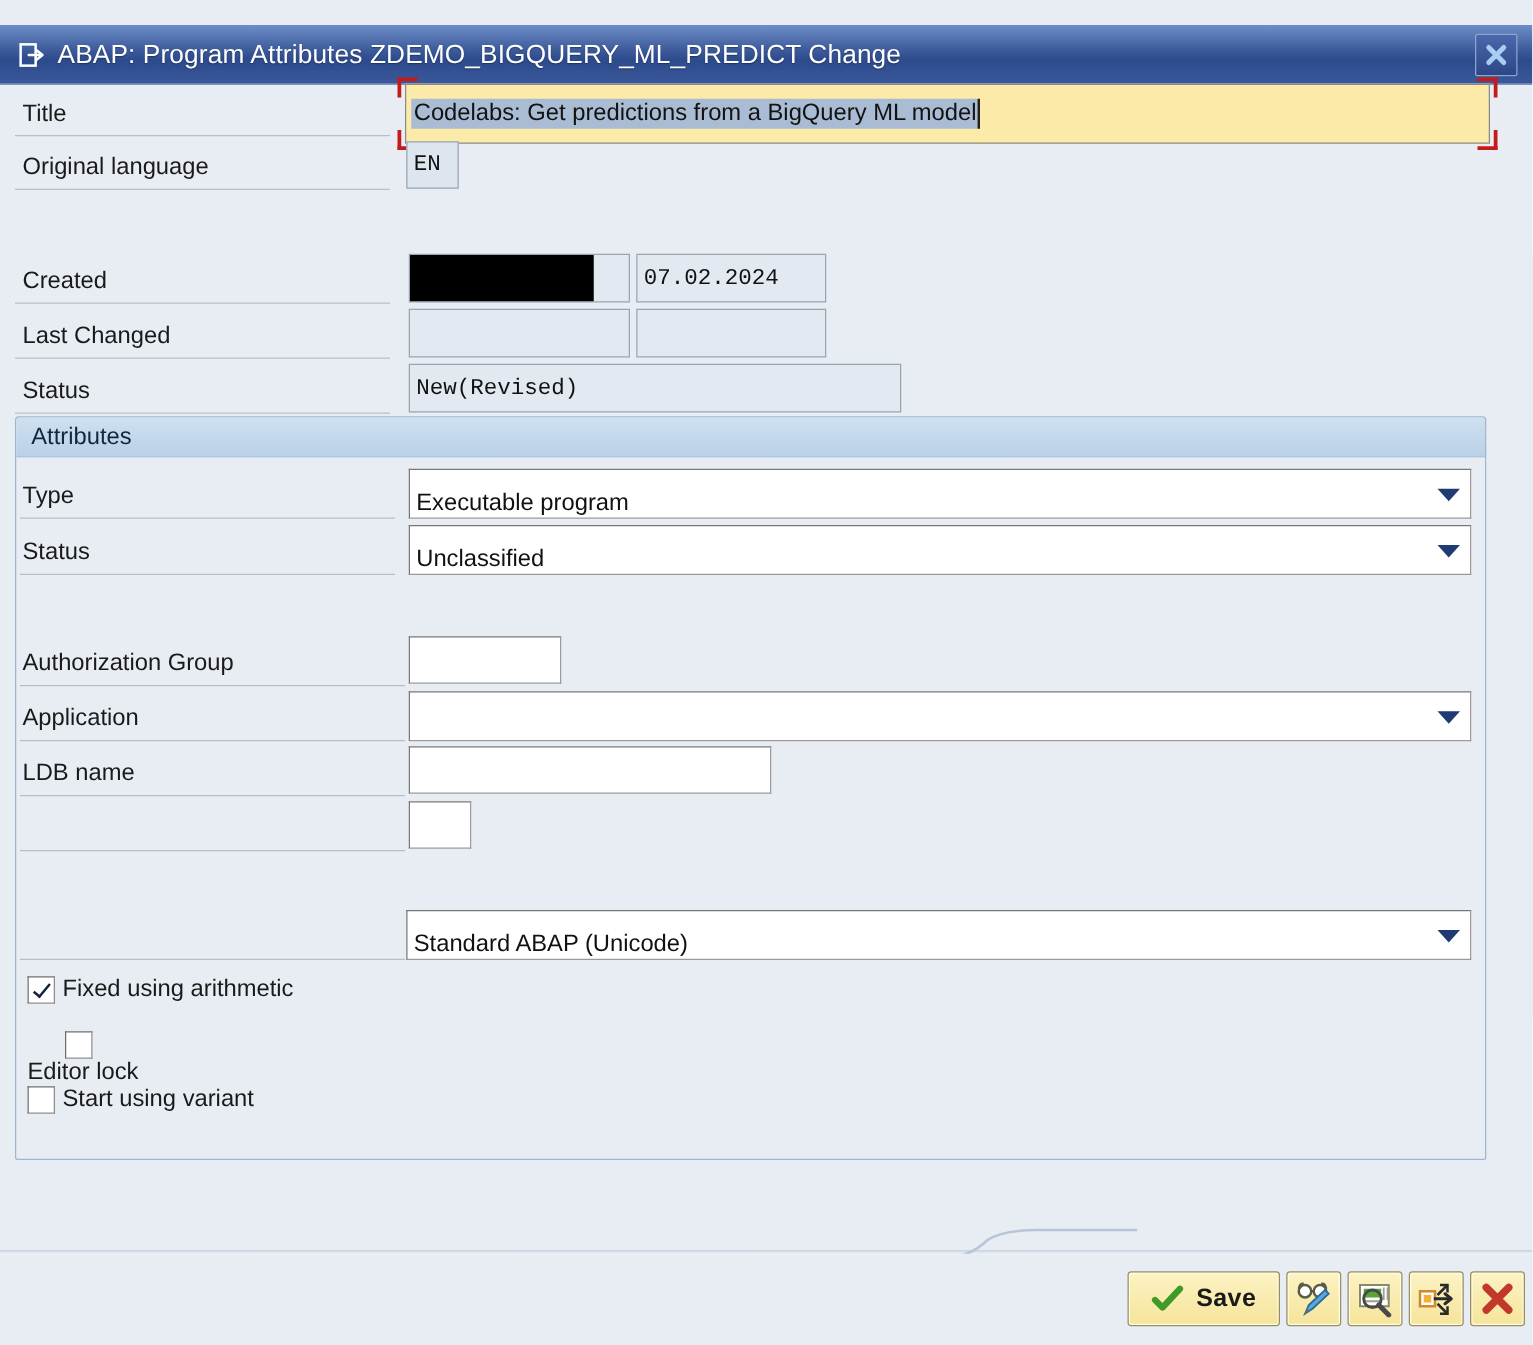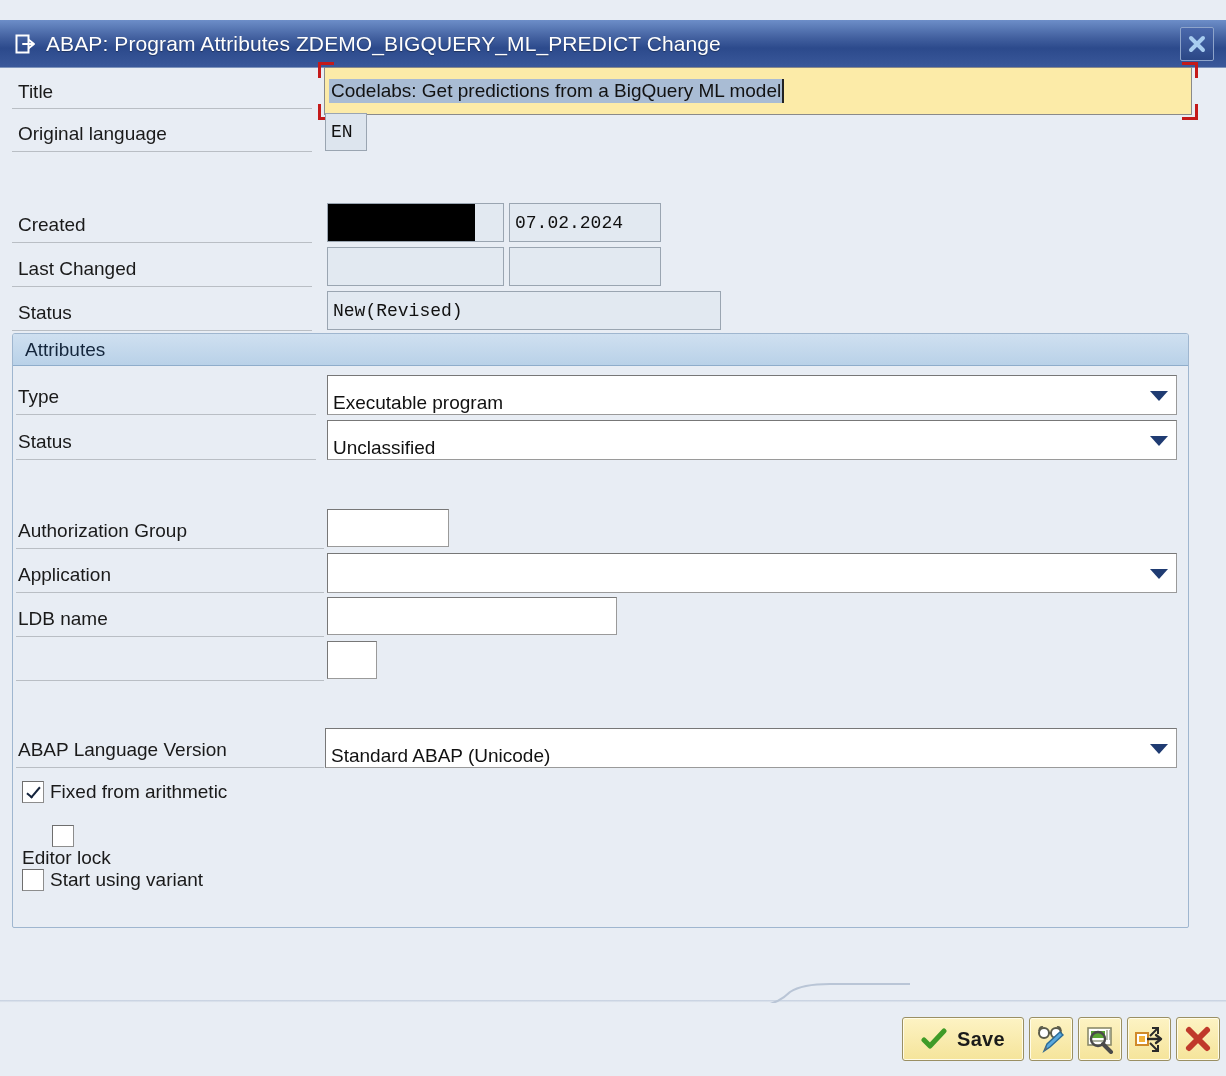--- a/index.html
+++ b/index.html
@@ -403,32 +403,29 @@
     <div class="underline" style="left:16px; top:588px; width:308px;"></div>
     <div class="fld" style="left:327px; top:549px; width:290px; height:38px;">
       <span></span>
     </div>
 
     <div class="underline" style="left:16px; top:632px; width:308px;"></div>
     <div class="fld" style="left:327px; top:593px; width:50px; height:38px;">
       <span></span>
     </div>
 
-    <div class="row" style="left:18px; top:680px;">
-      <span class="lbl">ABAP Language Version</span>
-    </div>
     <div class="underline" style="left:16px; top:719px; width:308px;"></div>
     <div class="fld combo" style="left:325px; top:680px; width:852px; height:40px;">
       <span>Standard ABAP (Unicode)</span>
       <span class="caret"></span>
     </div>
 
     <div class="cbrow" style="left:22px; top:733px;">
       <span class="cbox checked"></span>
-      <span class="cblabel">Fixed from arithmetic</span>
+      <span class="cblabel">Fixed using arithmetic</span>
     </div>
     <div class="cbrow" style="left:22px; top:777px;flex-direction:column;">
       <span class="cbox"></span>
       <span class="cblabel">Editor lock</span>
     </div>
     <div class="cbrow" style="left:22px; top:821px;">
       <span class="cbox"></span>
       <span class="cblabel">Start using variant</span>
     </div>
 

